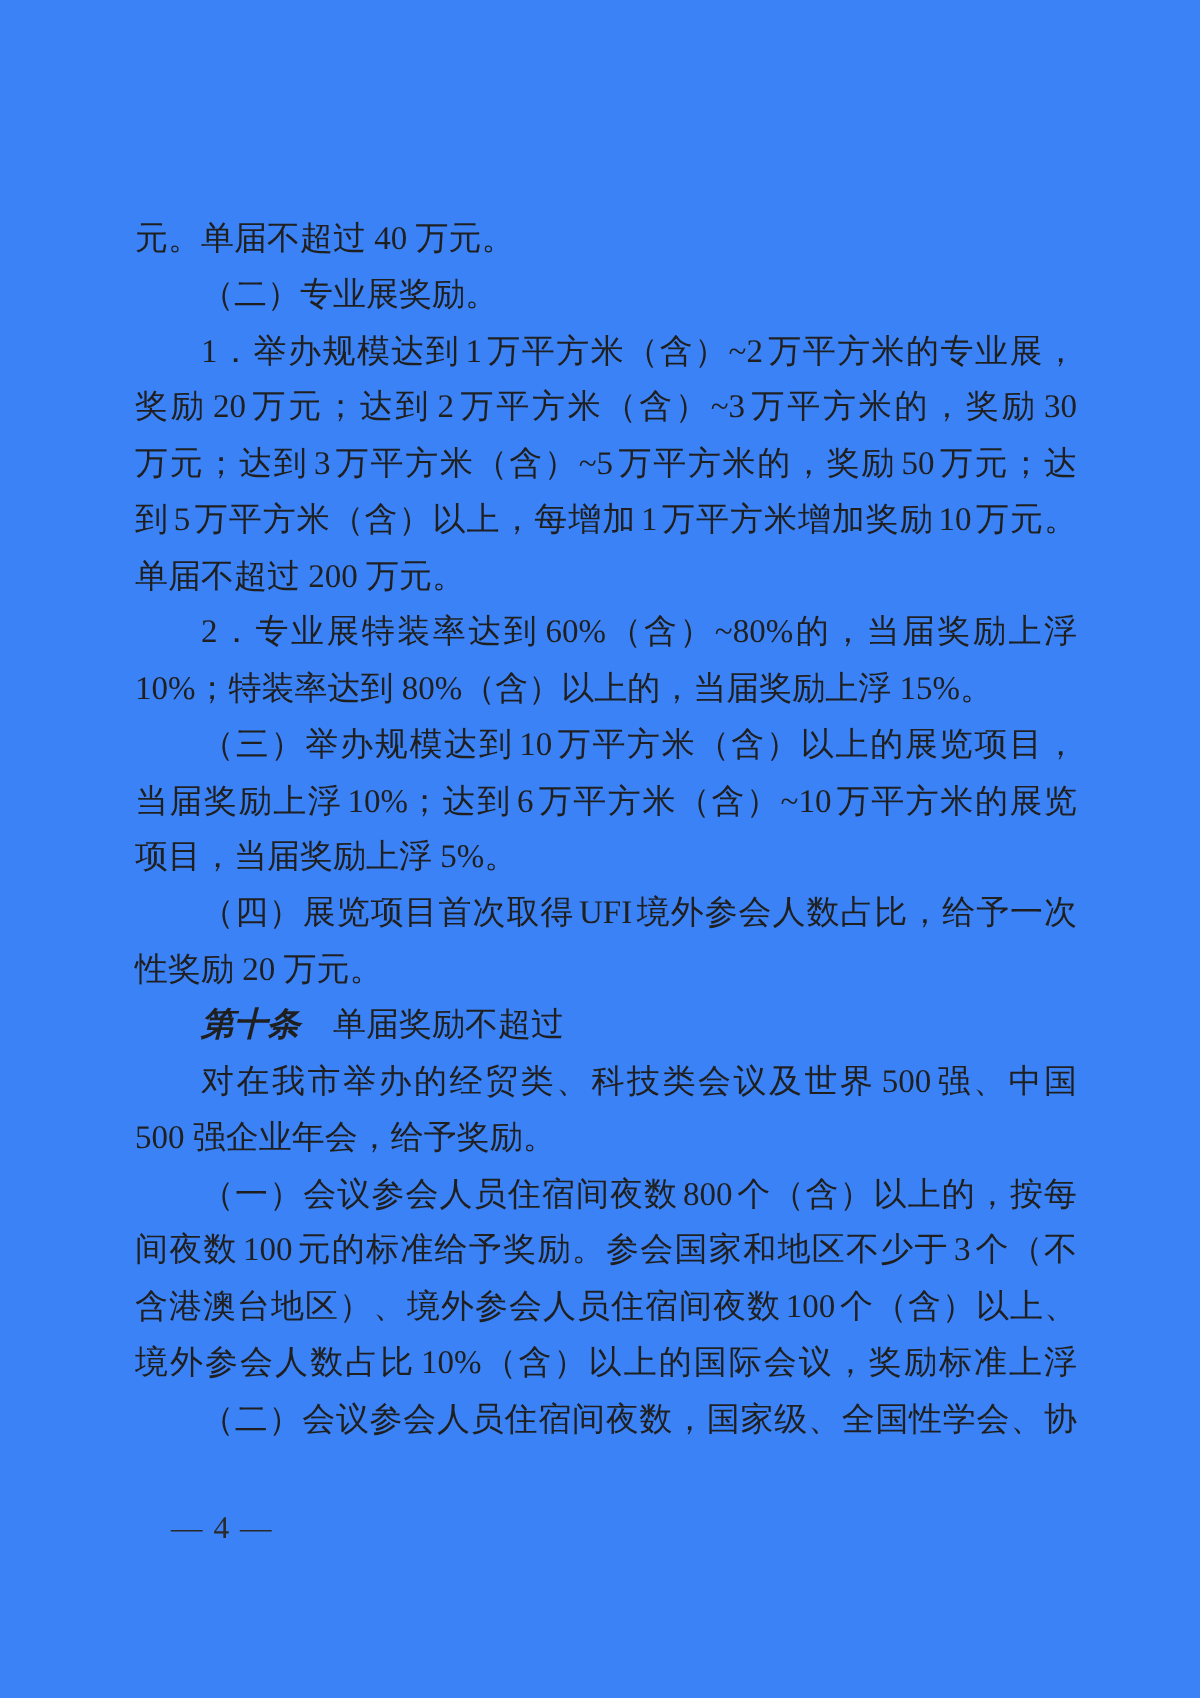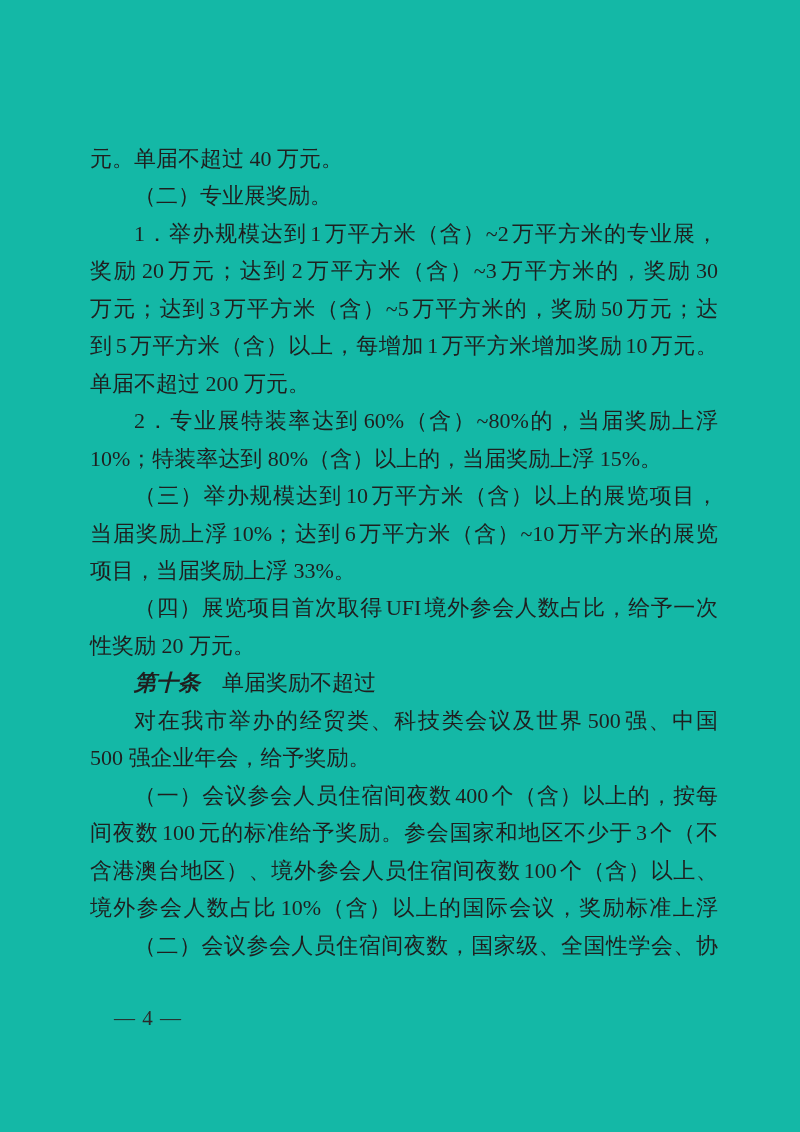--- a/index.html
+++ b/index.html
@@ -4,21 +4,21 @@
 <style>
   html, body {
     margin: 0;
     padding: 0;
     background: #ffffff;
   }
   .page {
     position: relative;
     width: 800px;
     height: 1132px;
-    background: #14b8a6;
+    background: #3b82f6;
     overflow: hidden;
     font-family: "Liberation Serif", "DejaVu Serif", serif;
     color: #1f1f1f;
   }
   .doc-body {
     position: absolute;
     left: 90px;
     top: 140px;
     width: 628px;
     font-size: 22px;
@@ -60,26 +60,26 @@
       <div class="line indent">（二）专业展奖励。</div>
       <div class="line indent fill">1．举办规模达到 1 万平方米（含）~2 万平方米的专业展，</div>
       <div class="line fill">奖励 20 万元；达到 2 万平方米（含）~3 万平方米的，奖励 30</div>
       <div class="line fill">万元；达到 3 万平方米（含）~5 万平方米的，奖励 50 万元；达</div>
       <div class="line fill">到 5 万平方米（含）以上，每增加 1 万平方米增加奖励 10 万元。</div>
       <div class="line">单届不超过 200 万元。</div>
       <div class="line indent fill">2．专业展特装率达到 60%（含）~80%的，当届奖励上浮</div>
       <div class="line">10%；特装率达到 80%（含）以上的，当届奖励上浮 15%。</div>
       <div class="line indent fill">（三）举办规模达到 10 万平方米（含）以上的展览项目，</div>
       <div class="line fill">当届奖励上浮 10%；达到 6 万平方米（含）~10 万平方米的展览</div>
-      <div class="line">项目，当届奖励上浮 33%。</div>
+      <div class="line">项目，当届奖励上浮 5%。</div>
       <div class="line indent fill">（四）展览项目首次取得 UFI 境外参会人数占比，给予一次</div>
       <div class="line">性奖励 20 万元。</div>
       <div class="line indent"><span class="bold">第十条</span><span>　单届奖励不超过</span></div>
       <div class="line indent fill">对在我市举办的经贸类、科技类会议及世界 500 强、中国</div>
       <div class="line">500 强企业年会，给予奖励。</div>
-      <div class="line indent fill">（一）会议参会人员住宿间夜数 400 个（含）以上的，按每</div>
+      <div class="line indent fill">（一）会议参会人员住宿间夜数 800 个（含）以上的，按每</div>
       <div class="line fill">间夜数 100 元的标准给予奖励。参会国家和地区不少于 3 个（不</div>
       <div class="line fill">含港澳台地区）、境外参会人员住宿间夜数 100 个（含）以上、</div>
       <div class="line fill">境外参会人数占比 10%（含）以上的国际会议，奖励标准上浮</div>
       <div class="line indent fill">（二）会议参会人员住宿间夜数，国家级、全国性学会、协</div>
     </main>
   <footer class="page-number">— 4 —</footer>
 </div>
 
 </body></html>

